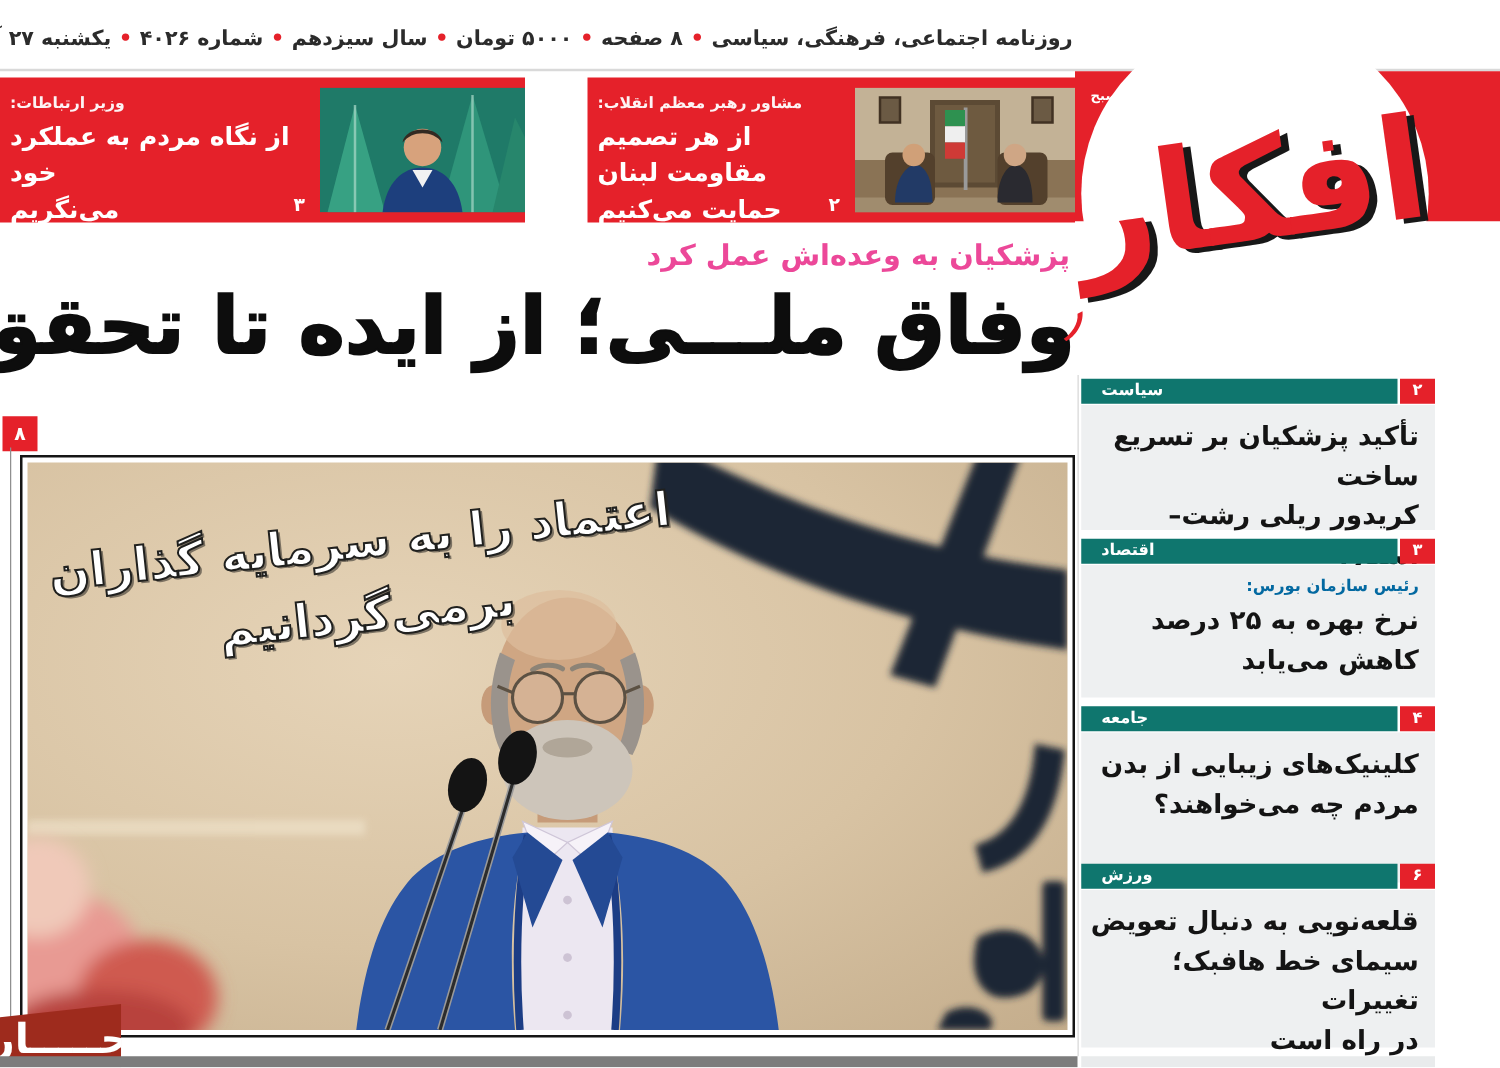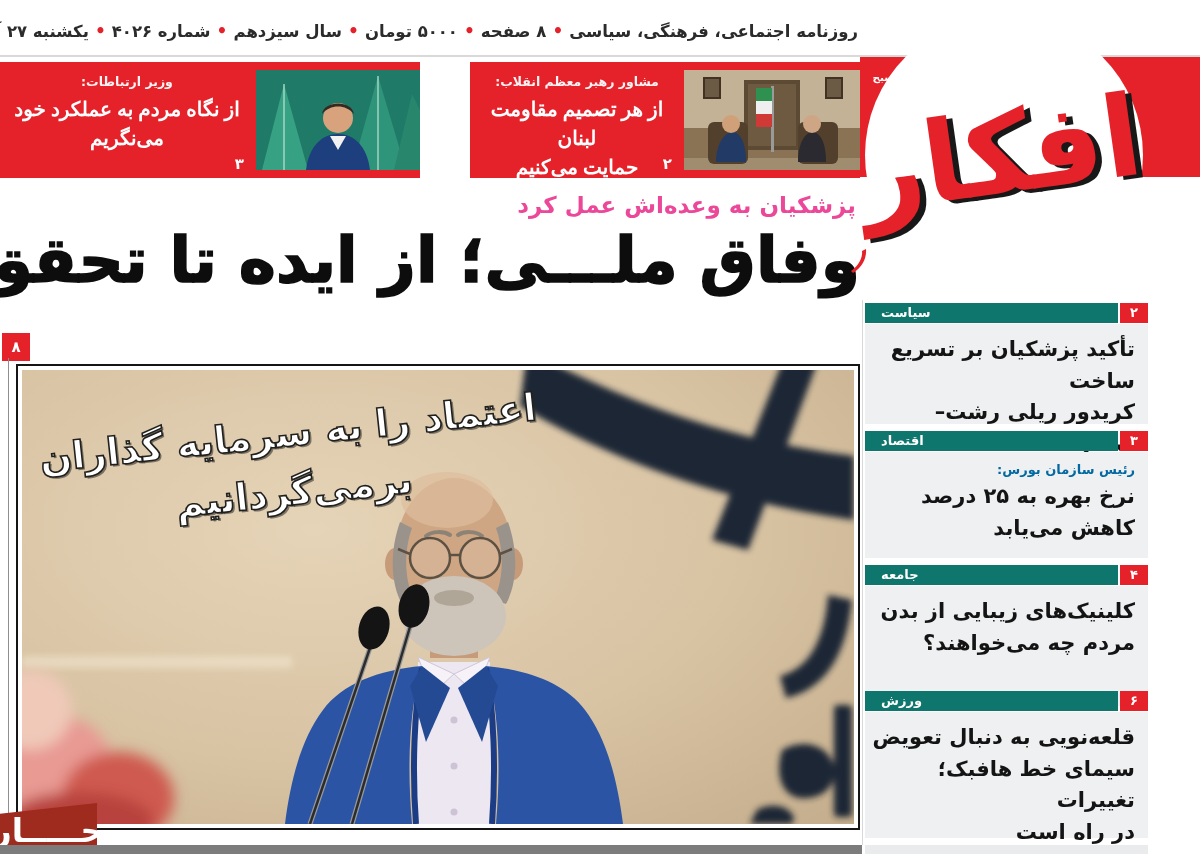--- a/index.html
+++ b/index.html
@@ -17,25 +17,25 @@
              transform:rotate(-8deg);font-size:112px;font-weight:bold;color:#e5212a;
              text-shadow:6px 4px 0 #181818;z-index:3;}
   .logo-flick{position:absolute;left:849px;top:247px;width:20px;height:26px;z-index:2;}
   
   .story-box{position:absolute;top:62px;height:116px;background:#e5212a;color:#fff;}
   .box1{left:0;width:420px;}
   .box2{left:470px;width:390px;}
   .box-photo{position:absolute;top:8px;bottom:8px;right:0;overflow:hidden;}
   .box1 .box-photo{width:164px;}
   .box2 .box-photo{width:176px;}
-  .box-text{position:absolute;top:12px;left:8px;text-align:center;}
+  .box-text{position:absolute;top:12px;left:8px;text-align:left;}
   .box1 .box-text{right:174px;}
   .box2 .box-text{right:184px;}
   .box-kicker{font-size:12.5px;font-weight:bold;margin-bottom:6px;opacity:.95;}
-  .box-headline{font-size:20px;font-weight:bold;line-height:1.45;white-space:pre-line;font-family:Liberation Serif, serif;}
+  .box-headline{font-size:20px;font-weight:bold;line-height:1.45;white-space:pre-line;}
   .box-page{position:absolute;bottom:5px;font-size:15px;font-weight:bold;color:#fff;}
   .box1 .box-page{right:176px;}
   .box2 .box-page{right:188px;}
   
   .lead-kicker{position:absolute;top:192px;left:16px;width:840px;text-align:right;font-size:23px;font-weight:bold;color:#ec4899;}
   .lead-headline{position:absolute;top:224px;left:16px;width:844px;text-align:left;font-size:63px;font-weight:bold;color:#0d0d0d;
                  -webkit-text-stroke:1.6px #0d0d0d;white-space:nowrap;}
   .lead-page{position:absolute;left:2px;top:333px;width:28px;height:28px;background:#e5212a;color:#fff;
              display:flex;align-items:center;justify-content:center;font-size:15px;font-weight:bold;}
   .left-rule{position:absolute;left:8px;top:358px;width:1px;height:490px;background:#8f8f8f;}

